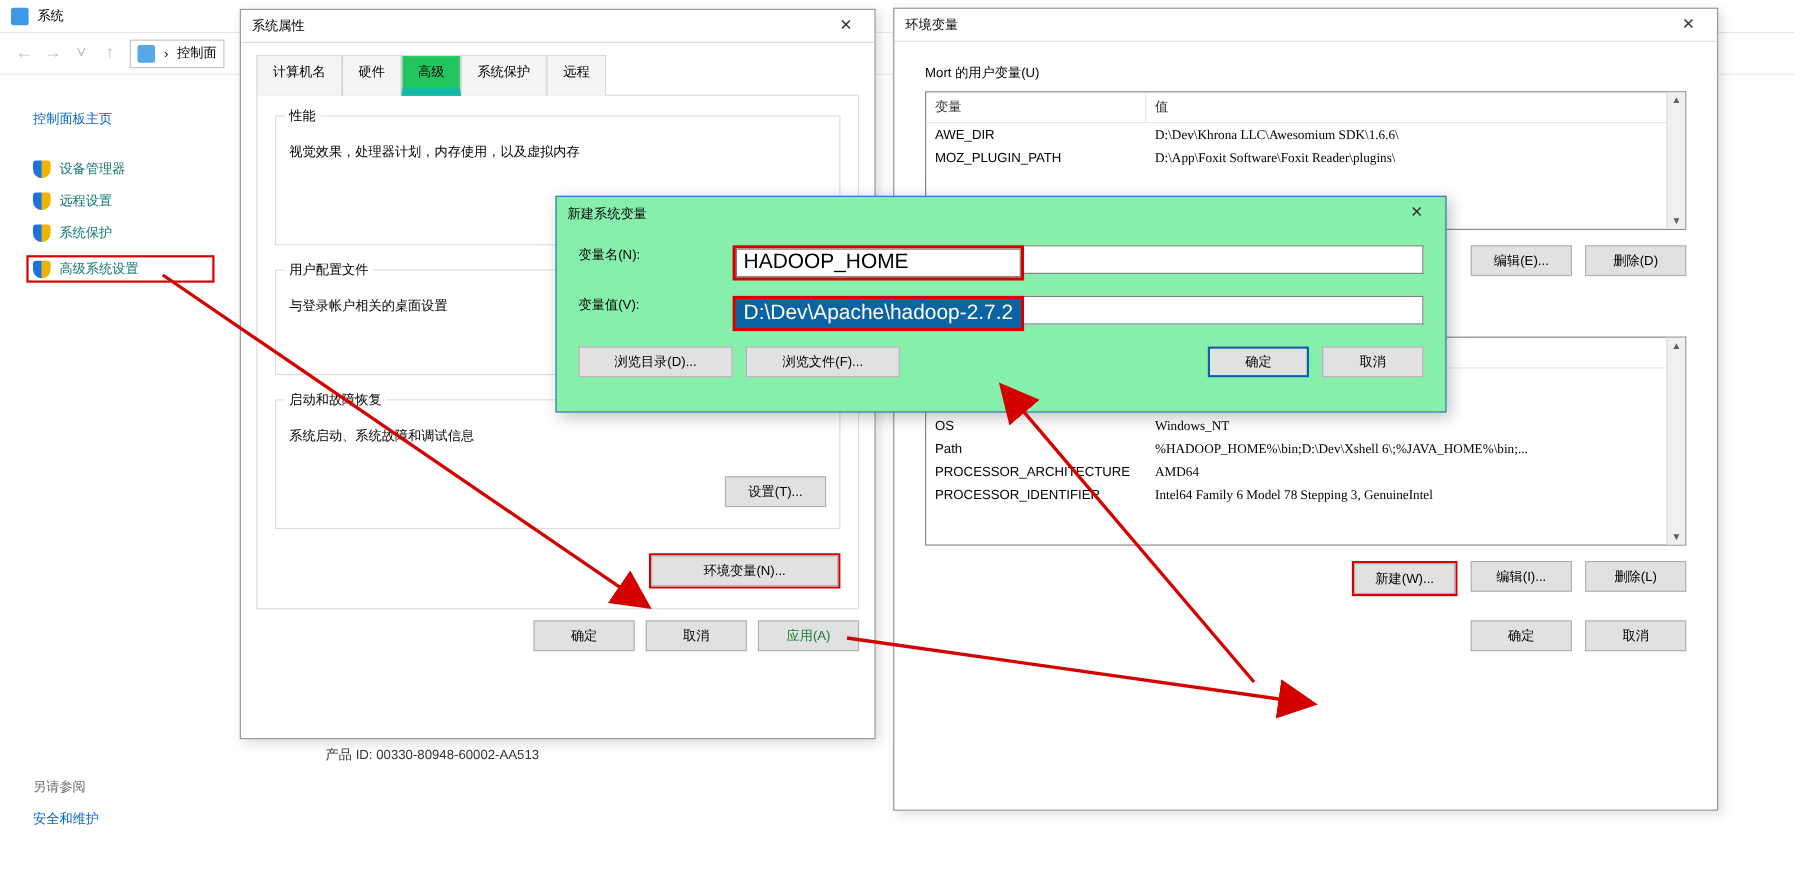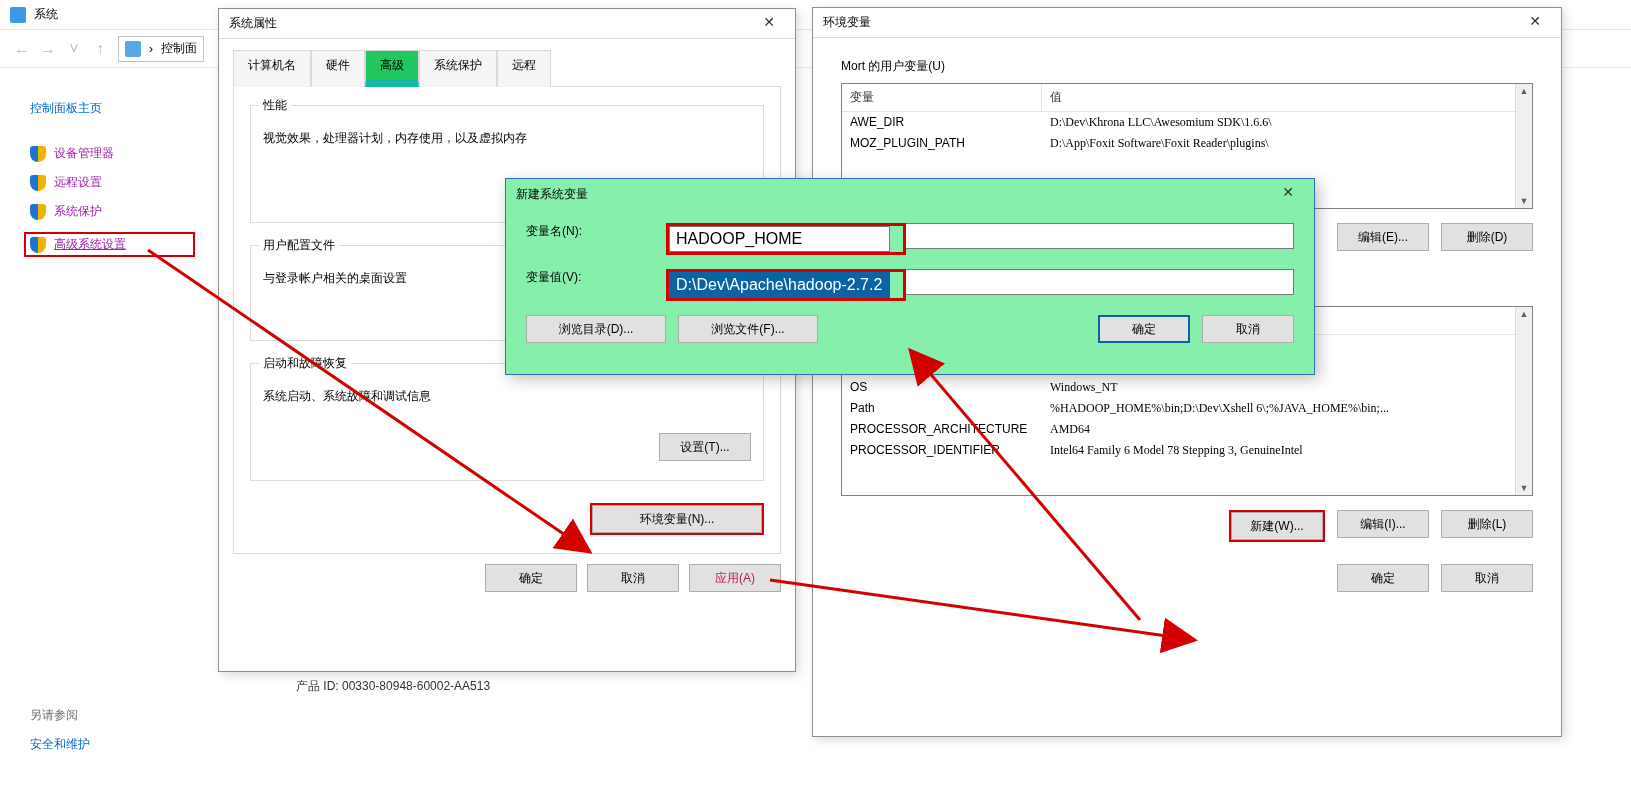--- a/index.html
+++ b/index.html
@@ -8,46 +8,46 @@
 
 .win-bg { position: absolute; left: 0; top: 0; width: 1631px; height: 790px; background: #fff; }
 .win-bg-titlebar { height: 30px; display:flex; align-items:center; gap:8px; padding:0 10px; border-bottom:1px solid #e6e6e6;}
 .win-bg-titlebar .icon { width:16px; height:16px; background:#3c99e6; border-radius:2px; display:inline-block; }
 .nav-row { height:38px; display:flex; align-items:center; gap:10px; padding:0 14px; border-bottom:1px solid #e9e9e9;}
 .nav-arrow { width:16px; height:16px; color:#bfbfbf; font-size:16px; text-align:center; line-height:16px; }
 .address { display:flex; align-items:center; gap:8px; border:1px solid #c3c3c3; height:26px; padding:0 6px; flex:0 0 auto;}
 .address .pc { width:16px; height:16px; background:#58a7e8; border-radius:2px; display:inline-block;}
 .cp-side { position:absolute; left:0; top:90px; width:215px; padding:10px 20px 10px 30px; }
 .cp-side .home { color:#0066cc; margin-bottom:28px; }
-.cp-side .item { display:flex; align-items:center; gap:8px; margin-bottom:12px; color:#a21caf; cursor:pointer;}
+.cp-side .item { display:flex; align-items:center; gap:8px; margin-bottom:12px; color:#0f766e; cursor:pointer;}
 .cp-side .shield { width:16px; height:16px; position:relative; display:inline-block;}
 .cp-side .shield::before { content:""; position:absolute; left:0; top:0; width:8px; height:16px; background:#1e73d4; border-top-left-radius:3px; border-bottom-left-radius:8px;}
 .cp-side .shield::after  { content:""; position:absolute; right:0; top:0; width:8px; height:16px; background:#f2b200; border-top-right-radius:3px; border-bottom-right-radius:8px;}
-.cp-side .hl { border:2px solid #d40000; padding:2px 8px 2px 4px; margin-left:-6px;text-decoration:underline;}
+.cp-side .hl { border:2px solid #d40000; padding:2px 8px 2px 4px; margin-left:-6px;}
 .cp-side .see-also { margin-top:450px; color:#707070; margin-bottom:12px;}
 
 .product-id { position:absolute; left:296px; top:678px; color:#333;}
 
 
 .dlg { position:absolute; background:#fff; border:1px solid #8f8f8f; box-shadow: 3px 3px 10px rgba(0,0,0,.15); }
 .dlg-title { height:30px; display:flex; align-items:center; justify-content:space-between; padding:0 10px; border-bottom:1px solid #dcdcdc;}
 .dlg-close { width:32px; height:20px; text-align:center; color:#333; font-size:14px; cursor:pointer;}
 
 #sysprops { left:218px; top:8px; width:578px; height:664px; }
 .tabs { display:flex; padding:10px 14px 0 14px; gap:0; }
 .tab { padding:6px 14px; border:1px solid #d9d9d9; border-bottom:none; background:#f5f5f5; position:relative; top:1px; cursor:pointer;}
 .tab.sel { background:#22c55e; border-bottom:7px solid #14b8a6; z-index:2;}
 .tab-body { border:1px solid #d9d9d9; margin:0 14px; padding:18px 16px;}
 .note { margin:4px 2px 20px 2px; }
 
 .groupbox { border:1px solid #dcdcdc; position:relative; padding:24px 12px 14px 12px; margin-bottom:22px;}
 .groupbox .legend { position:absolute; top:-9px; left:8px; background:#fff; padding:0 4px;}
 .btn { display:inline-flex; align-items:center; justify-content:center; min-width:92px; height:28px; border:1px solid #adadad; background:#e1e1e1; padding:0 18px; cursor:pointer;}
 .btn.primary { border:2px solid #0a64a4; background:#e1e1e1;}
-.btn.disabled { color:#be185d; }
+.btn.disabled { color:#15803d; }
 .btn-row-right { display:flex; justify-content:flex-end; gap:10px; }
 .envbtn-hl { border:2px solid #d40000; display:inline-block;}
 #sysprops-footer { display:flex; justify-content:flex-end; gap:10px; padding:10px 14px 14px 14px; }
 
 
 #envvars { left:812px; top:7px; width:750px; height:730px; }
 #envvars .section-title { margin:20px 0 8px 28px;}
 .tablebox { margin:0 28px; border:1px solid #828282; height:126px; display:flex;}
 .tablebox.big { height:190px;}
 .tablecols { flex:1; overflow:hidden;}
@@ -63,21 +63,21 @@
 .vscroll .ar { font-size:9px; color:#606060;}
 .gap-right { height:30px; }
 .env-footer { display:flex; justify-content:flex-end; gap:12px; padding:22px 28px 0 0;}
 .hl-red { border:2px solid #d40000;}
 
 
 #newvar { left:505px; top:178px; width:810px; height:197px; border:1px solid #2f6fb2; z-index:5; background:#86efac; box-shadow:4px 4px 14px rgba(0,0,0,.25);}
 #newvar .dlg-title { border-bottom:none;}
 #newvar .row { display:flex; margin:14px 20px;}
 #newvar .lbl { width:140px;}
-#newvar input[type=text] { flex:1; height:26px; border:1px solid #7a7a7a; padding:0 6px; font-size:16px;}
+#newvar input[type=text] { flex:1; height:26px; border:1px solid #7a7a7a; padding:0 6px; font-size:19px;}
 #newvar .hl-box { border:3px solid #d40000; padding:0;}
 #newvar input.sel { background:#0a64a4; color:#fff; border:1px solid #0a64a4;}
 #newvar .foot { display:flex; align-items:center; padding:0 20px 10px 20px;}
 #newvar .foot .left { display:flex; gap:12px;}
 #newvar .foot .spacer { flex:1;}
 #newvar .foot .right { display:flex; gap:12px;}
 
 
 svg.anno { position:absolute; left:0; top:0; width:1631px; height:790px; pointer-events:none; z-index:10;}
 </style>

